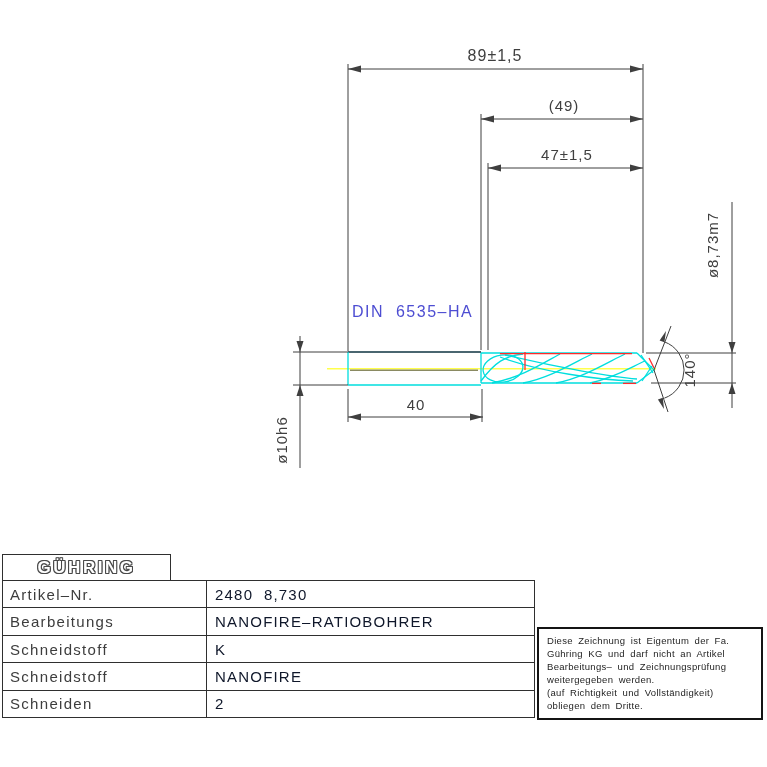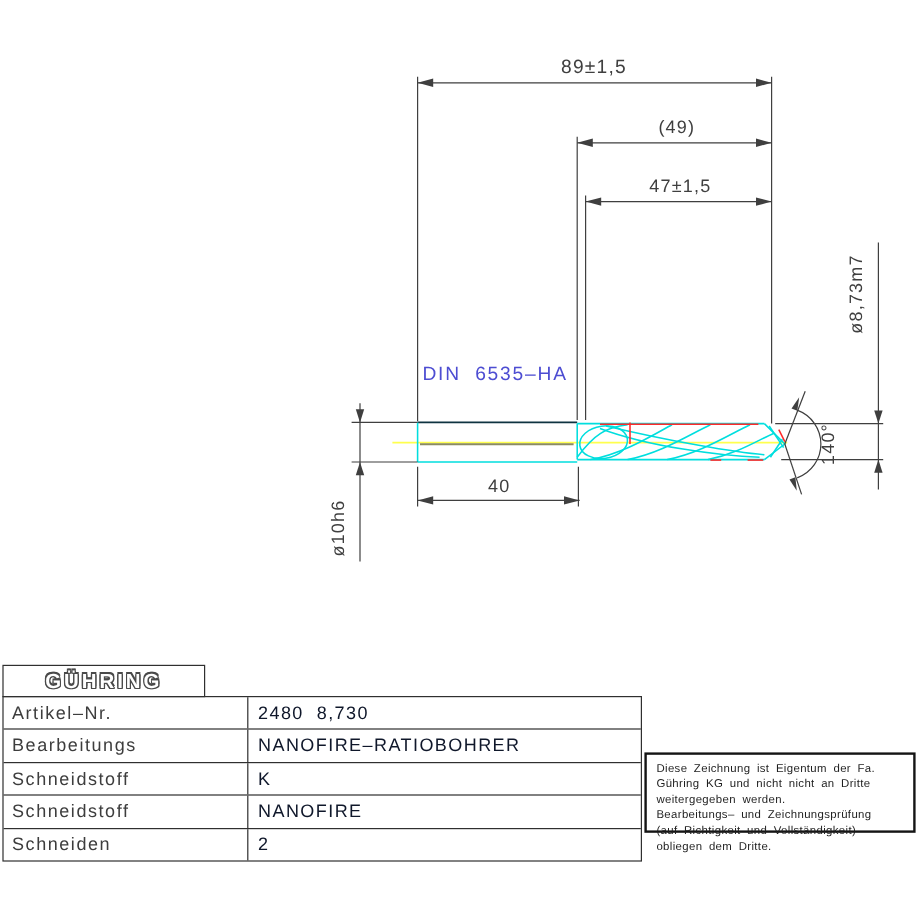--- a/index.html
+++ b/index.html
@@ -38,21 +38,21 @@
     width:196px; flex:none; border-right:1px solid #2f2f2f;
     padding-left:7px; display:flex; align-items:center;
     color:#3d3d3d; letter-spacing:1.3px;
   }
   .cell-value {
     flex:1; padding-left:8px; display:flex; align-items:center;
     color:#0f172a; letter-spacing:1.2px; white-space:pre;
   }
   
   .note-box {
-    position:absolute; left:537px; top:627px; width:226px; height:67px;
+    position:absolute; left:537px; top:627px; width:226px; height:93px;
     border:2px solid #141414; box-sizing:border-box;
     padding:5px 0 0 8px; font-size:9.5px; line-height:13px;
     color:#1e1e1e; letter-spacing:0.3px; word-spacing:2.5px; white-space:nowrap;
   }
 </style>
 </head>
 <body>
 
 <div id="stage">
 
@@ -180,20 +180,20 @@
       <div class="cell-value">NANOFIRE</div>
     </div>
     <div class="tbl-row">
       <div class="cell-label">Schneiden</div>
       <div class="cell-value">2</div>
     </div>
   </div>
 
   <div class="note-box">
     <div>Diese Zeichnung ist Eigentum der Fa.</div>
-    <div>Gühring KG und nicht nicht an Dritte</div>
+    <div>Gühring KG und darf nicht an Artikel</div>
+    <div>Bearbeitungs– und Zeichnungsprüfung</div>
     <div>weitergegeben werden.</div>
-    <div>Bearbeitungs– und Zeichnungsprüfung</div>
     <div>(auf Richtigkeit und Vollständigkeit)</div>
     <div>obliegen dem Dritte.</div>
   </div>
 
 </div>
 
 </body></html>

